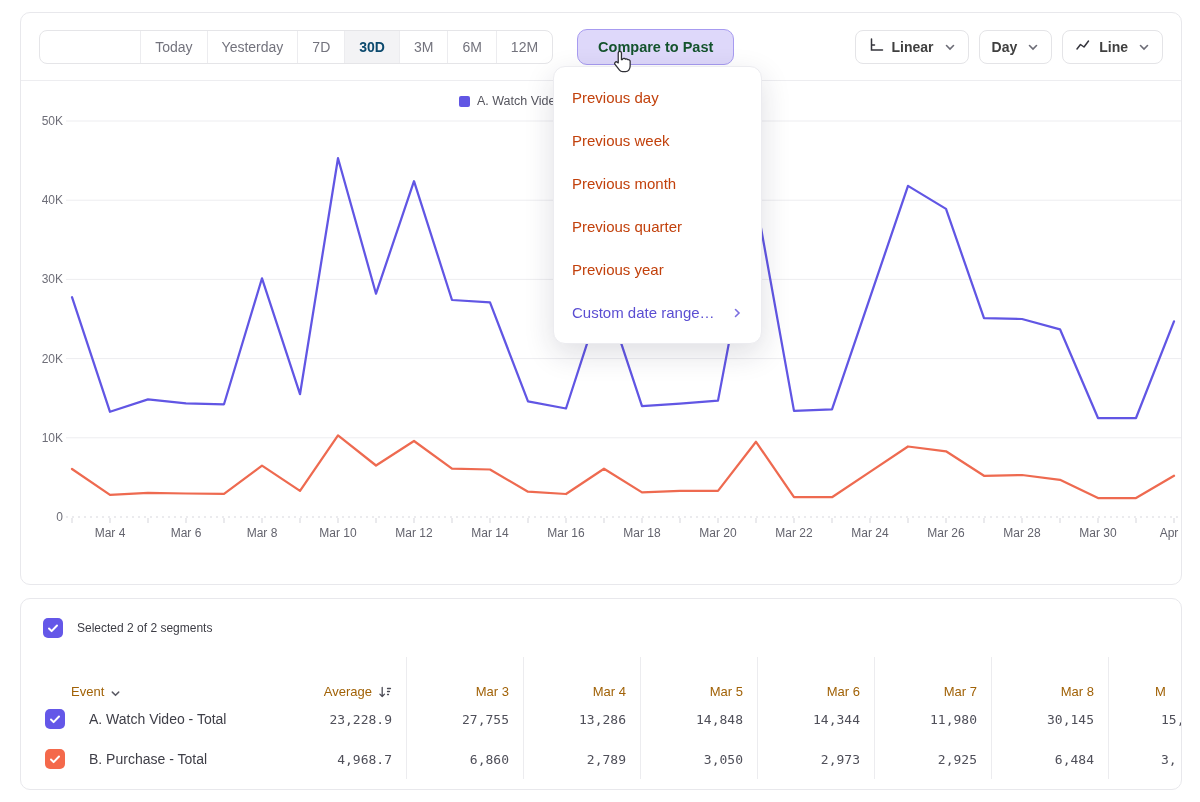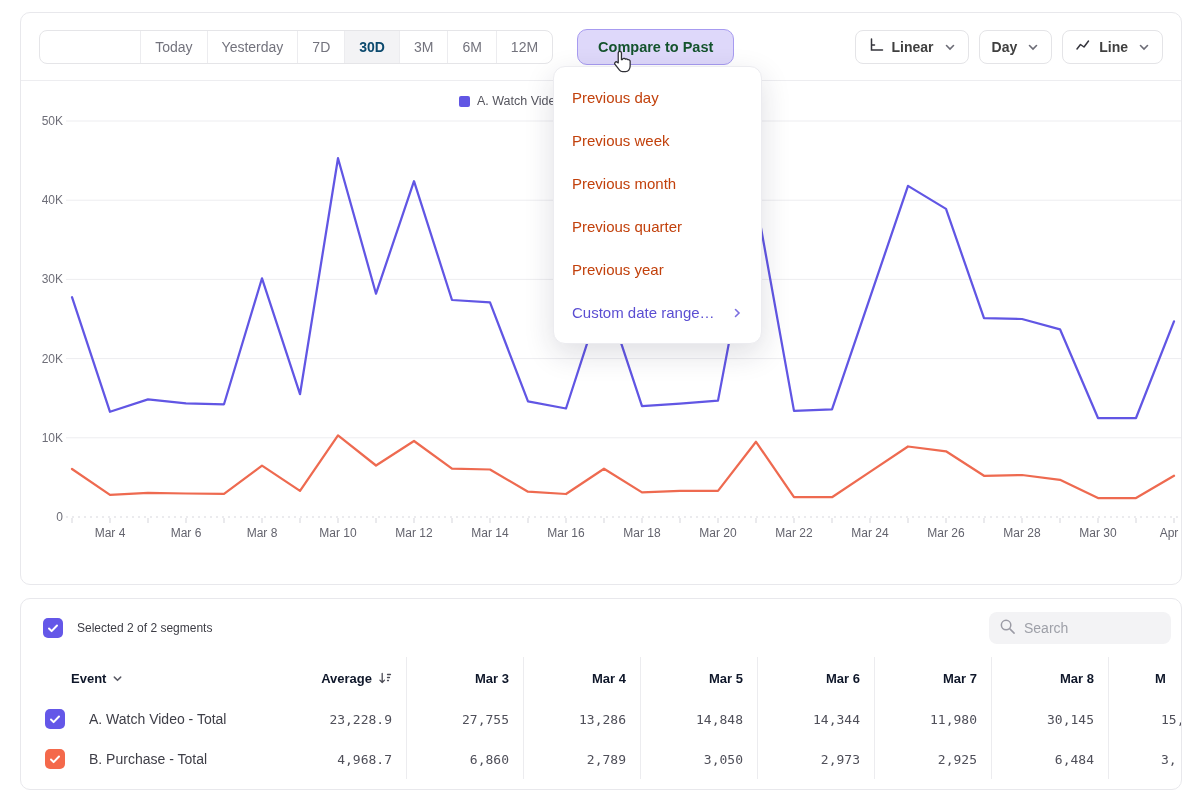--- a/index.html
+++ b/index.html
@@ -35,21 +35,21 @@
 
   
   .tp-header { height:58px; display:flex; align-items:center; padding:0 22px; position:relative; }
   .checkbox { width:20px; height:20px; border-radius:5px; display:flex; align-items:center; justify-content:center; flex:none; cursor:pointer; }
   .selected-label { margin-left:14px; font-size:12px; color:#3d3d45; }
   .search { position:absolute; right:10px; top:13px; width:182px; height:32px; background:#f3f3f5; border-radius:8px; display:flex; align-items:center; padding:0 10px; gap:8px; }
   .search input { border:none; outline:none; background:transparent; font-size:14px; color:#3d3d45; width:130px; font-family:"Liberation Sans",sans-serif; }
   .search input::placeholder { color:#9ea0a8; }
 
   .grid { display:grid; grid-template-columns:265px 120px repeat(6,117px) minmax(0,1fr); }
-  .hcell { height:42px; display:flex; align-items:center; font-size:13px; font-weight:700; color:#0f172a; }
+  .hcell { height:42px; display:flex; align-items:flex-end; font-size:13px; font-weight:400; color:#a16207; }
   .hcell.right { justify-content:flex-end; padding-right:14px; gap:6px; }
   .hcell.event { padding-left:50px; gap:6px; }
   .hcell.cut { padding-left:46px; }
   .rcell { height:40px; display:flex; align-items:center; }
   .rcell.label { padding-left:24px; gap:24px; font-size:14px; color:#3e3e47; }
   .num { font-family:"DejaVu Sans Mono", monospace; font-size:13px; color:#4f4f59; justify-content:flex-end; padding-right:14px; }
   .num.cut { justify-content:flex-start; padding-left:52px; padding-right:0; }
   .sep { border-left:1px solid #ececef; }
 </style>
 </head>
@@ -218,27 +218,20 @@
 </div>
 
 <div class="panel" id="table-panel">
   <div class="tp-header">
     <span class="checkbox" style="background:#6457e8">
       <svg width="14" height="14" viewBox="0 0 14 14" fill="none" stroke="#fff" stroke-width="2" stroke-linecap="round" stroke-linejoin="round">
           <path d="M3 7.5l2.6 2.6L11 4.5"></path>
         </svg>
     </span>
     <span class="selected-label">Selected 2 of 2 segments</span>
-    <div class="search">
-      <span><svg width="17" height="17" viewBox="0 0 18 18" fill="none" stroke="#9b9ba5" stroke-width="1.6" stroke-linecap="round">
-            <circle cx="7.5" cy="7.5" r="5"></circle>
-            <path d="M11.5 11.5L16 16"></path>
-          </svg></span>
-      <input type="text" placeholder="Search" style="">
-    </div>
   </div>
   <div class="grid" id="seg-table">
       <div class="hcell event">
         <span>Event</span>
         <svg width="11" height="11" viewBox="0 0 12 12" fill="none" stroke="#5a5a64" stroke-width="1.6" stroke-linecap="round">
           <path d="M2.5 4.5L6 8l3.5-3.5"></path>
         </svg>
       </div>
       <div class="hcell right">
         <span>Average</span>

